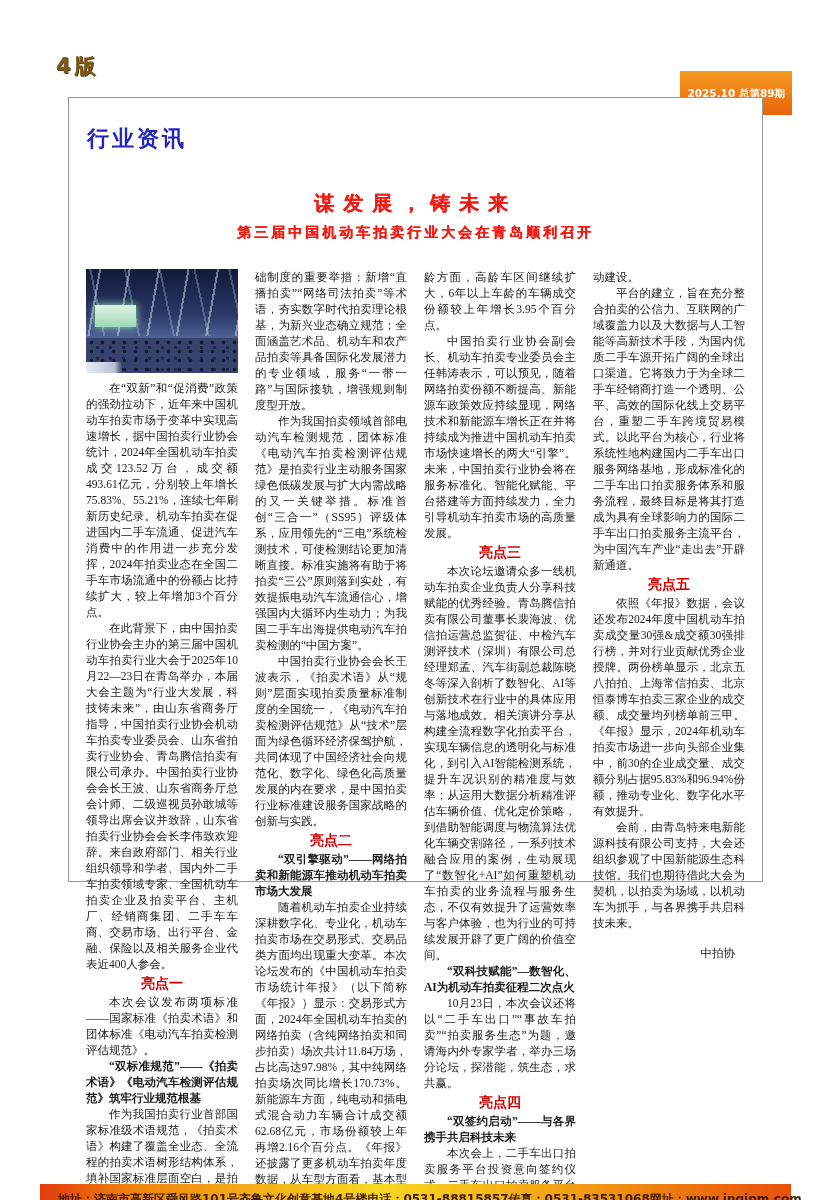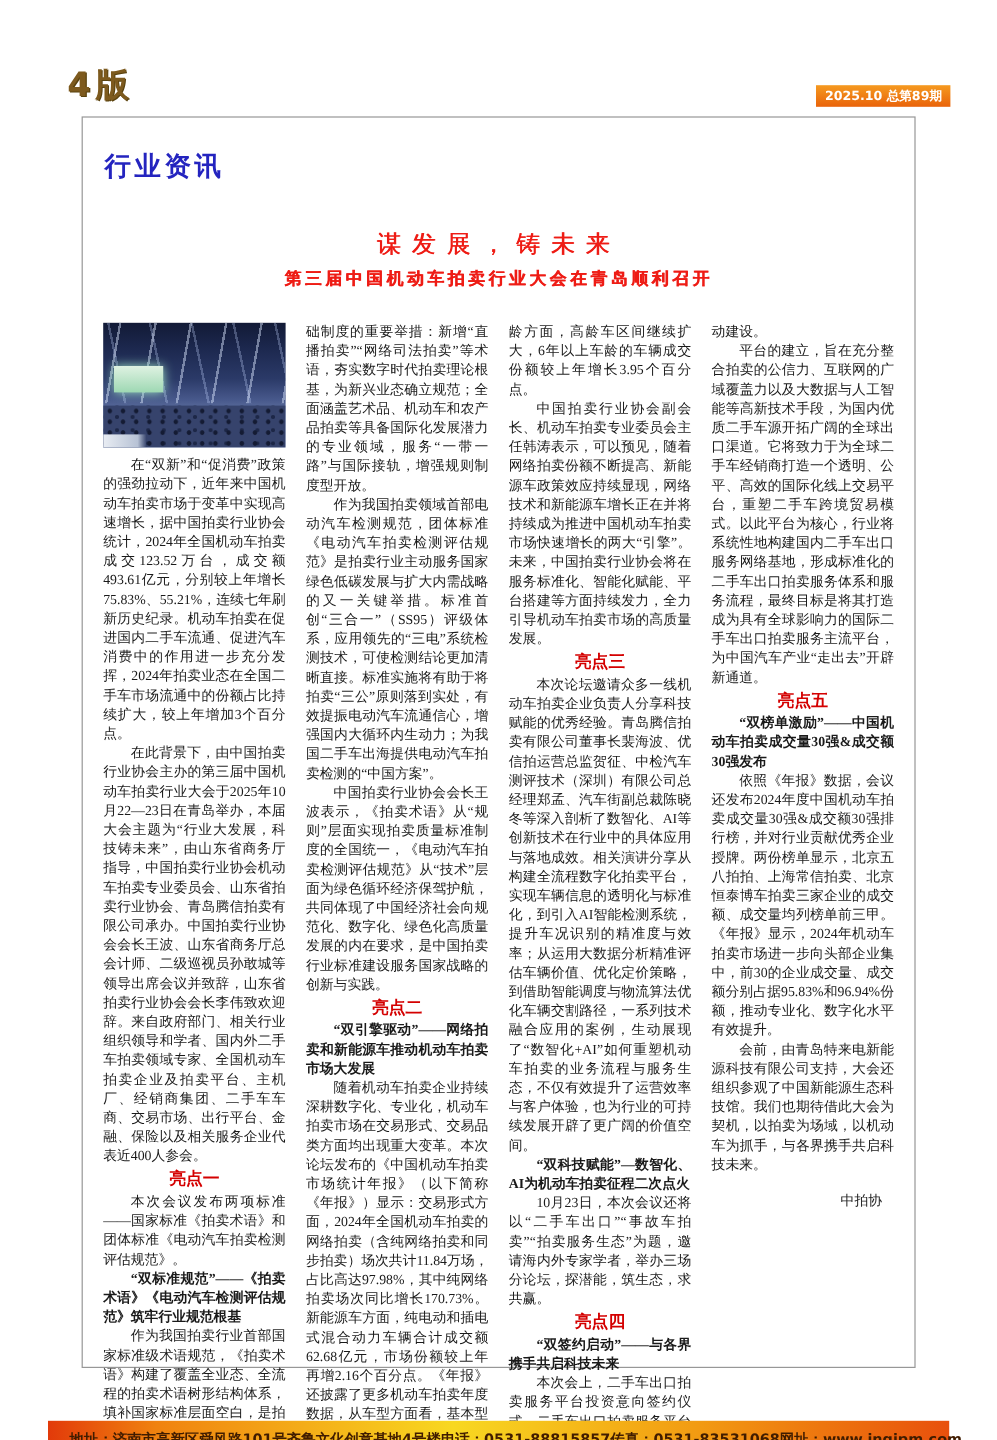--- a/index.html
+++ b/index.html
@@ -5,43 +5,43 @@
   html,body{margin:0;padding:0;}
   body{
     width:831px;height:1200px;position:relative;background:#ffffff;
     font-family:"Liberation Serif","DejaVu Serif",serif;
     color:#1a1a1a;overflow:hidden;
   }
   
   .page-label{
     position:absolute;top:52px;left:56px;
     font-family:"DejaVu Sans",sans-serif;font-weight:bold;
-    font-size:28px;letter-spacing:4px;color:#7d5a1e;
+    font-size:21px;letter-spacing:4px;color:#7d5a1e;
     text-shadow:1px 1px 0 #a8judge;
     text-shadow:1px 1px 0 #5a430f;
   }
   .issue-badge{
     position:absolute;top:71px;right:39px;height:16px;line-height:16px;
     background:linear-gradient(180deg,#f59a20,#e9630a);
     color:#ffffff;font-family:"DejaVu Sans",sans-serif;
-    font-size:10.5px;font-weight:bold;padding:1px 7px;
+    font-size:10.5px;font-weight:bold;padding:14px 7px;
   }
   
   .content-box{
-    position:absolute;left:68px;top:97px;width:695px;height:1043px;
+    position:absolute;left:68px;top:97px;width:695px;height:785px;
     border:1px solid #979797;background:#ffffff;box-sizing:border-box;
   }
   .section-title{
     position:absolute;left:18px;top:26px;
     font-family:"DejaVu Sans",sans-serif;font-weight:bold;
     font-size:22px;letter-spacing:3px;color:#2424bf;
   }
   .headline{position:absolute;left:0;right:0;top:92px;text-align:center;color:#ee1c15;}
   .headline .line1{
-    font-family:"DejaVu Sans",sans-serif;font-weight:normal;
+    font-family:"DejaVu Sans",sans-serif;font-weight:bold;
     font-size:20px;letter-spacing:9px;
     text-shadow:.5px 0 0 #ee1c15;
   }
   .headline .line2{
     font-family:"DejaVu Sans",sans-serif;font-weight:bold;
     font-size:14px;letter-spacing:3px;margin-top:7px;
     text-shadow:.5px 0 0 #ee1c15;
   }
   
   .columns{
@@ -140,21 +140,20 @@
         <div class="blk subhead">“双科技赋能”—数智化、AI为机动车拍卖征程二次点火</div>
         <div class="blk p">10月23日，本次会议还将以“二手车出口”“事故车拍卖”“拍卖服务生态”为题，邀请海内外专家学者，举办三场分论坛，探潜能，筑生态，求共赢。</div>
         <div class="blk head">亮点四</div>
         <div class="blk subhead">“双签约启动”——与各界携手共启科技未来</div>
         <div class="blk p">本次会上，二手车出口拍卖服务平台投资意向签约仪式、二手车出口拍卖服务平台业务合作签约仪式在现场隆重举行。这标志着该平台在中国拍卖行业协会机动车拍卖专业委员会的统筹组织下，正式启</div>
       </div>
       <div class="col">
         <div class="blk cont">动建设。</div>
         <div class="blk p">平台的建立，旨在充分整合拍卖的公信力、互联网的广域覆盖力以及大数据与人工智能等高新技术手段，为国内优质二手车源开拓广阔的全球出口渠道。它将致力于为全球二手车经销商打造一个透明、公平、高效的国际化线上交易平台，重塑二手车跨境贸易模式。以此平台为核心，行业将系统性地构建国内二手车出口服务网络基地，形成标准化的二手车出口拍卖服务体系和服务流程，最终目标是将其打造成为具有全球影响力的国际二手车出口拍卖服务主流平台，为中国汽车产业“走出去”开辟新通道。</div>
         <div class="blk head">亮点五</div>
-        <div class="blk subhead">“双榜单激励”——中国机动车拍卖成交量30强&amp;成交额30强发布</div>
         <div class="blk p">依照《年报》数据，会议还发布2024年度中国机动车拍卖成交量30强&amp;成交额30强排行榜，并对行业贡献优秀企业授牌。两份榜单显示，北京五八拍拍、上海常信拍卖、北京恒泰博车拍卖三家企业的成交额、成交量均列榜单前三甲。《年报》显示，2024年机动车拍卖市场进一步向头部企业集中，前30的企业成交量、成交额分别占据95.83%和96.94%份额，推动专业化、数字化水平有效提升。</div>
         <div class="blk p">会前，由青岛特来电新能源科技有限公司支持，大会还组织参观了中国新能源生态科技馆。我们也期待借此大会为契机，以拍卖为场域，以机动车为抓手，与各界携手共启科技未来。</div>
         <div class="blk sig">中拍协</div>
       </div>
     </div>
 </div>
 
 <div class="footer-bar">
   <span>地址：济南市高新区舜风路101号齐鲁文化创意基地4号楼</span>
   <span>电话：0531-88815857</span>

